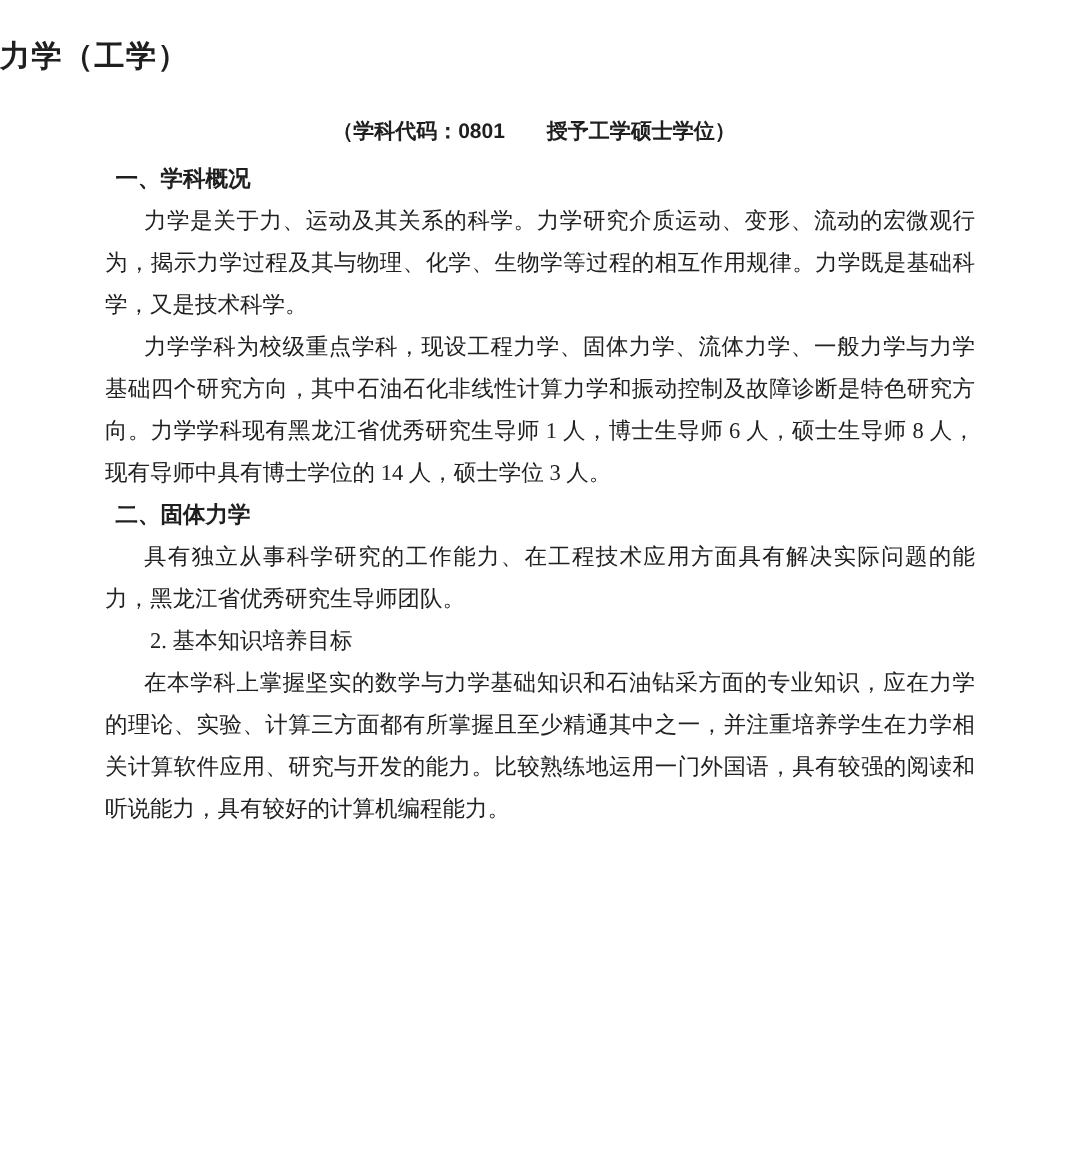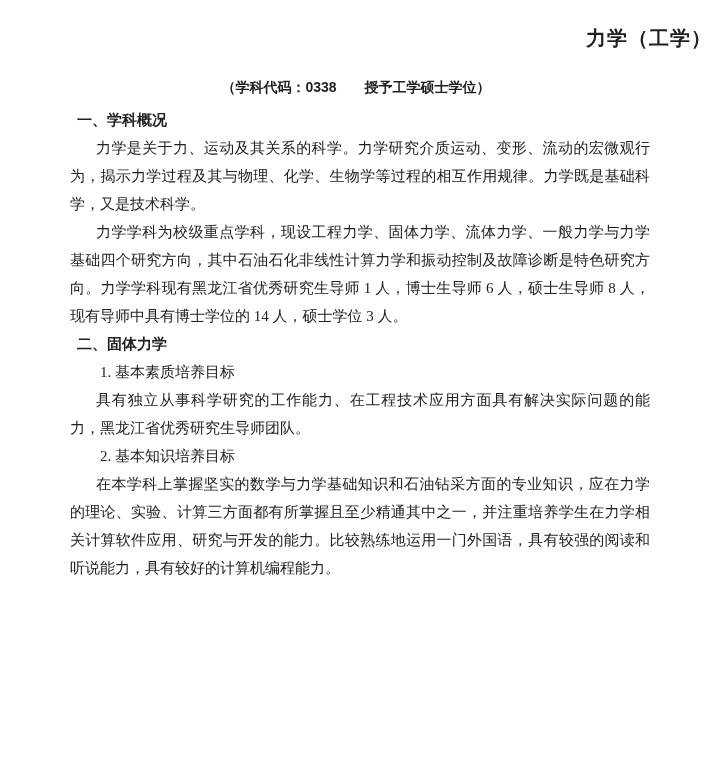--- a/index.html
+++ b/index.html
@@ -15,21 +15,21 @@
   .page {
     box-sizing: border-box;
     width: 712px;
     height: 783px;
     padding-top: 26px;
     background: #ffffff;
     color: #212121;
   }
   .doc-title {
     margin: 0;
-    text-align: right;
+    text-align: left;
     font-family: "Liberation Sans", sans-serif;
     font-weight: bold;
     font-size: 20px;
     line-height: 25px;
     letter-spacing: 1px;
     color: #1f1f1f;
   }
   .doc-subtitle {
     margin-top: 27px;
     text-align: center;
@@ -66,34 +66,33 @@
     padding-left: 30px;
   }
 </style>
 </head>
 <body>
 
 <div class="page">
 
   <h1 class="doc-title">力学（工学）</h1>
 
-  <div class="doc-subtitle">（学科代码：0338　　授予工学硕士学位）</div>
+  <div class="doc-subtitle">（学科代码：0801　　授予工学硕士学位）</div>
 
   <div class="content">
 
     <h2 class="sec-heading">一、学科概况</h2>
 
     <p class="para">力学是关于力、运动及其关系的科学。力学研究介质运动、变形、流动的宏微观行为，揭示力学过程及其与物理、化学、生物学等过程的相互作用规律。力学既是基础科学，又是技术科学。</p>
 
     <p class="para">力学学科为校级重点学科，现设工程力学、固体力学、流体力学、一般力学与力学基础四个研究方向，其中石油石化非线性计算力学和振动控制及故障诊断是特色研究方向。力学学科现有黑龙江省优秀研究生导师 1 人，博士生导师 6 人，硕士生导师 8 人，现有导师中具有博士学位的 14 人，硕士学位 3 人。</p>
 
 
     <h2 class="sec-heading">二、固体力学</h2>
 
-    <div class="item-label">1. 基本素质培养目标</div>
 
     <p class="para">具有独立从事科学研究的工作能力、在工程技术应用方面具有解决实际问题的能力，黑龙江省优秀研究生导师团队。</p>
 
     <div class="item-label">2. 基本知识培养目标</div>
 
     <p class="para">在本学科上掌握坚实的数学与力学基础知识和石油钻采方面的专业知识，应在力学的理论、实验、计算三方面都有所掌握且至少精通其中之一，并注重培养学生在力学相关计算软件应用、研究与开发的能力。比较熟练地运用一门外国语，具有较强的阅读和听说能力，具有较好的计算机编程能力。</p>
 
 
   </div>
 </div>

